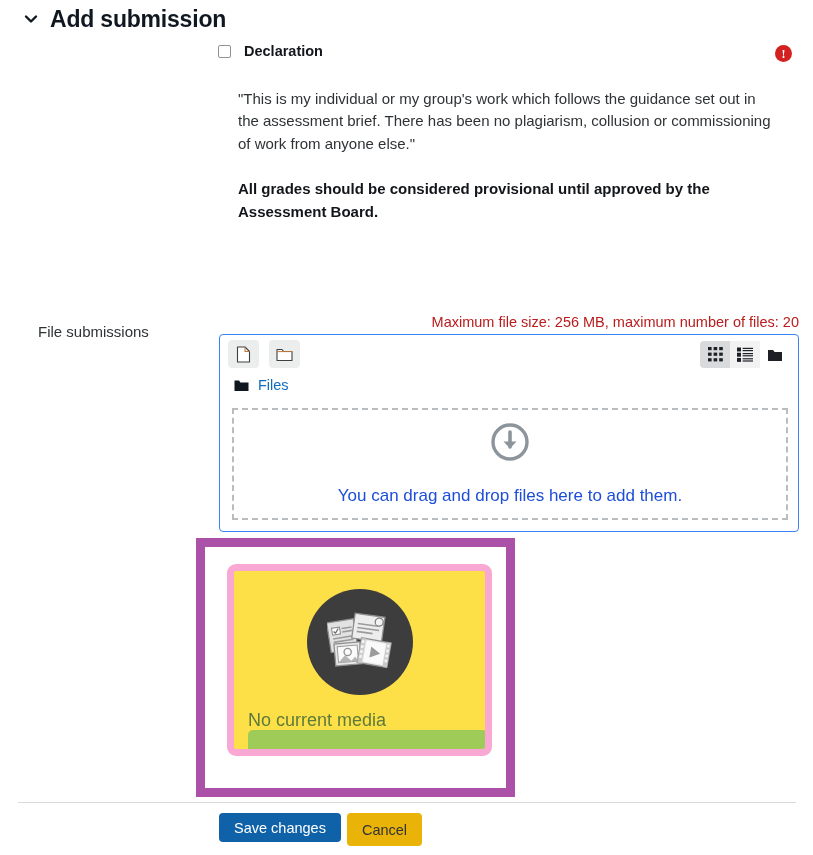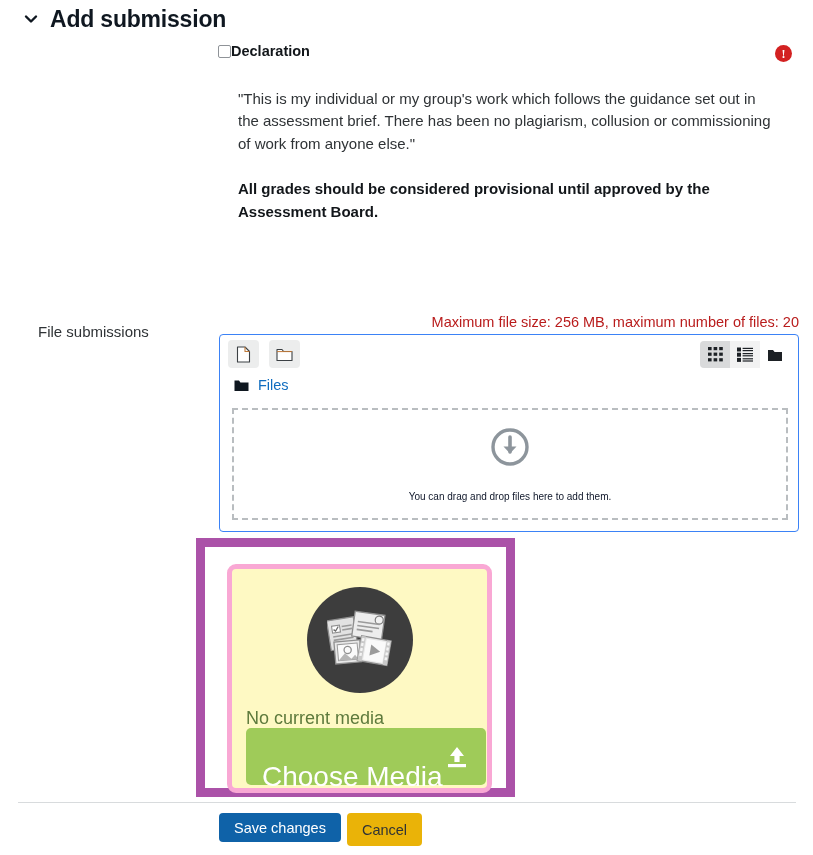--- a/index.html
+++ b/index.html
@@ -42,21 +42,21 @@
     color: #0f1720;
     line-height: 1;
   }
 
   
   .declaration-row {
     position: absolute;
     left: 218px; top: 44px;
     display: flex;
     align-items: center;
-    gap: 0;
+    gap: 13px;
   }
   .checkbox-box {
     width: 13px; height: 13px;
     border: 1px solid #8f9398;
     border-radius: 2px;
     background: #fff;
     box-sizing: border-box;
     cursor: pointer;
     flex: 0 0 auto;
   }
@@ -186,42 +186,42 @@
     height: 112px;
     border: 2px dashed #b9bdc0;
     box-sizing: border-box;
     display: flex;
     flex-direction: column;
     align-items: center;
     justify-content: center;
   }
   .dropzone-arrow { margin-bottom: 20px; }
   .dropzone-text {
-    font-size: 10px;
-    color: #0f172a;
+    font-size: 17px;
+    color: #1d4ed8;
   }
 
   
   .media-highlight {
     position: absolute;
     left: 196px; top: 538px;
     width: 319px;
     height: 259px;
     border: 9px solid #ab52a8;
     box-sizing: border-box;
     background: #ffffff;
   }
   .media-card {
     position: absolute;
     left: 22px; top: 17px;
     width: 265px;
-    height: 229px;
-    border: 5px solid #f9a8d4;
+    height: 192px;
+    border: 7px solid #f9a8d4;
     border-radius: 9px;
-    background: #fef9c3;
+    background: #fde047;
     box-sizing: border-box;
     overflow: hidden;
   }
   .media-thumb {
     position: absolute;
     left: 50%;
     transform: translateX(-50%);
     top: 18px;
     width: 106px;
     height: 106px;

